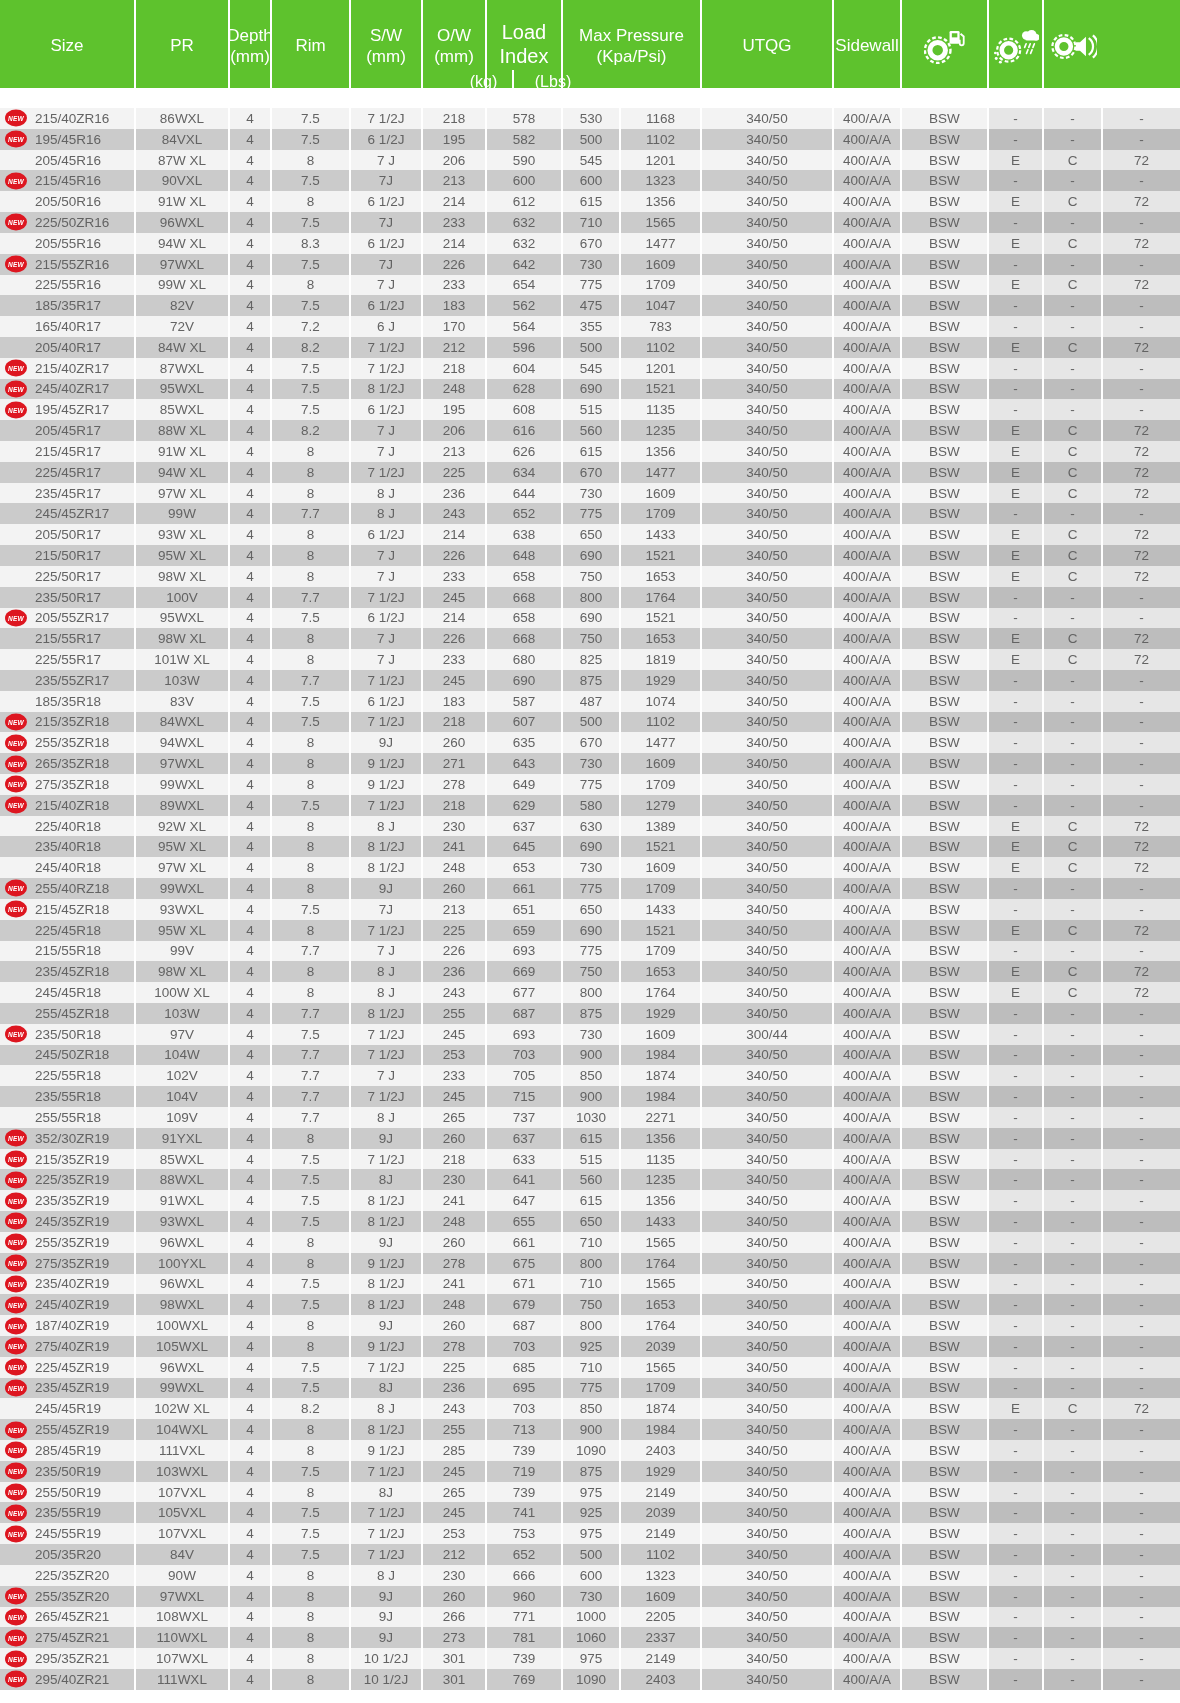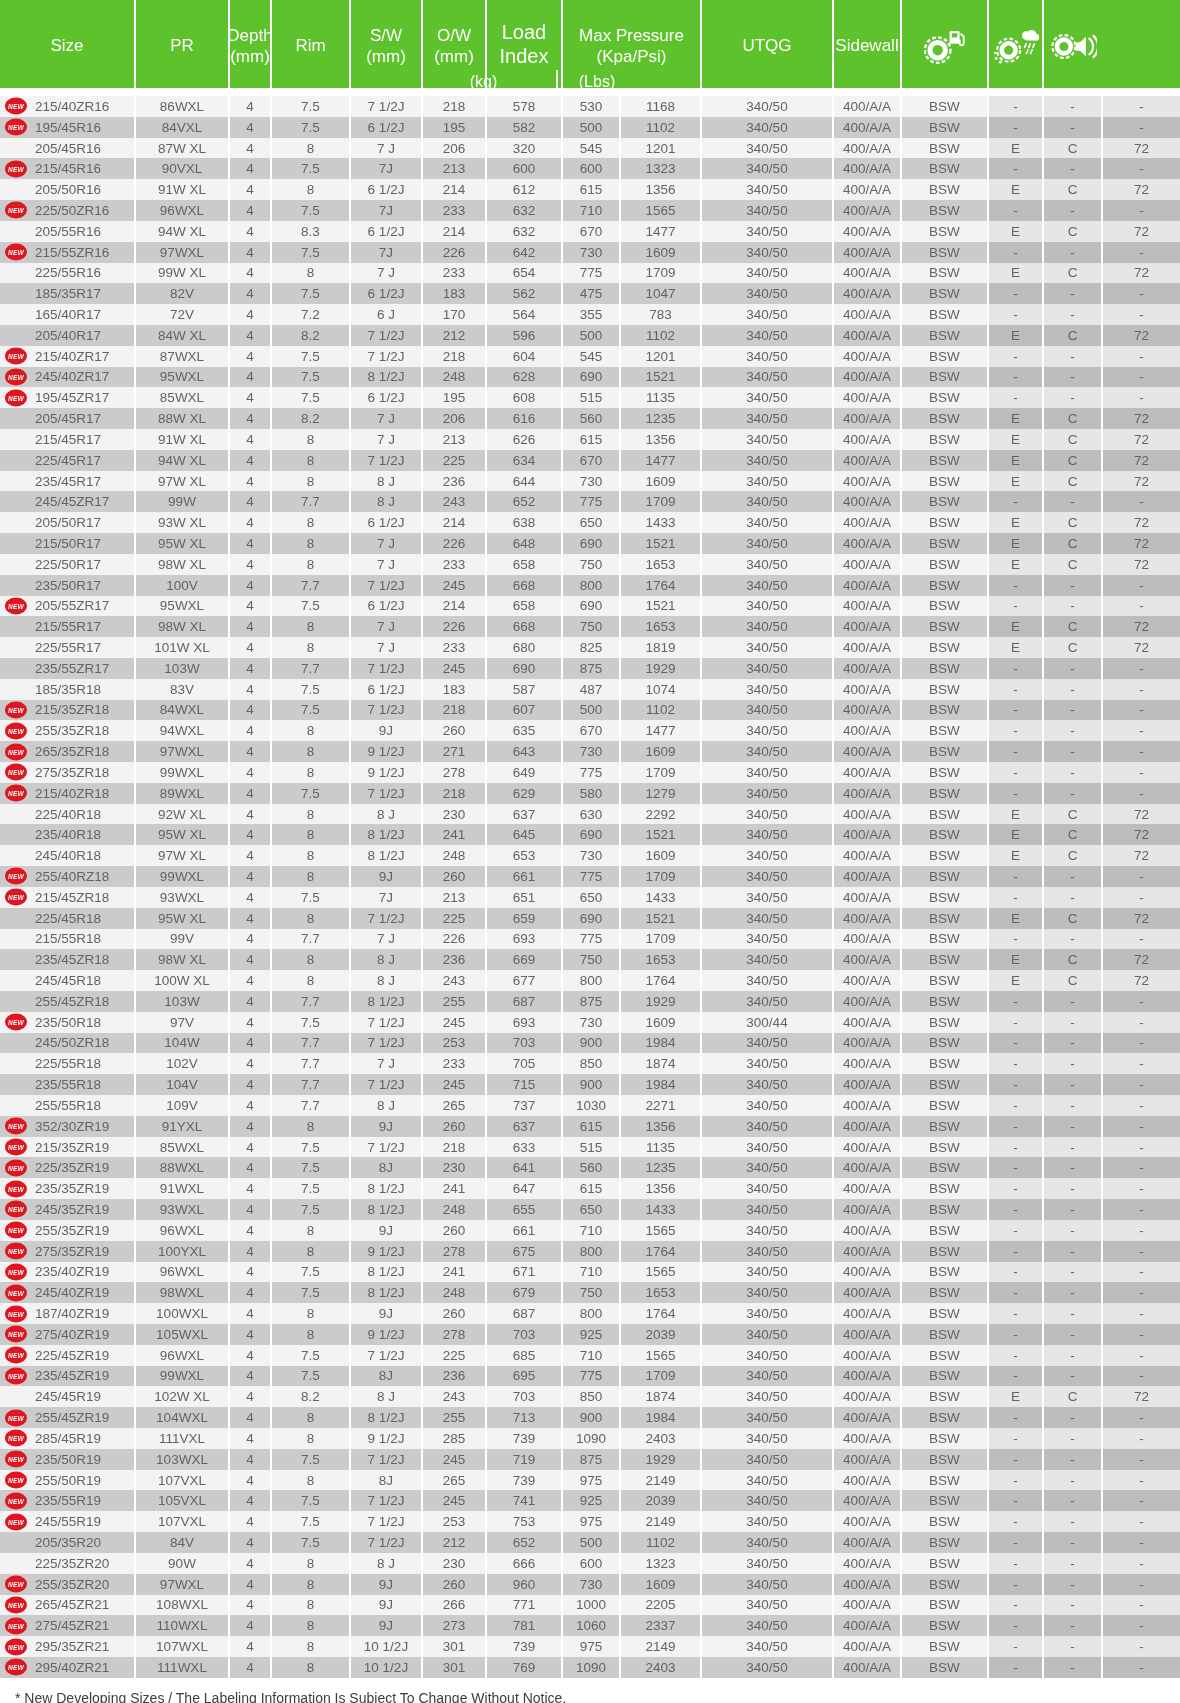--- a/index.html
+++ b/index.html
@@ -15,26 +15,26 @@
     height:88px;background:#5ec22d;color:#fff;
   }
   .hcell{
     display:flex;align-items:center;justify-content:center;text-align:center;
     border-right:2px solid #fff;box-sizing:border-box;
     font-size:17px;line-height:1.2;white-space:pre-line;font-weight:400;
   }
   .hcell:last-child{border-right:none;}
   .hcell.load{flex-direction:column;padding-top:20px;}
   .load-title{font-size:20px;}
-  .load-sub{display:grid;grid-template-columns:56px 81px;width:137px;margin-top:2px;gap:44px;}
+  .load-sub{display:grid;grid-template-columns:56px 81px;width:137px;margin-top:2px;}
   .load-sub span{display:block;text-align:center;font-size:16px;padding:2px 0;}
   .load-sub span:last-child{border-left:2px solid #fff;}
   .hicon svg{display:block;}
   
-  .tbody{margin-top:8px;}
+  .tbody{margin-top:20px;}
   .row{
     display:grid;
     grid-template-columns:136px 94px 42px 79px 72px 64px 76px 58px 81px 132px 68px 87px 55px 59px 77px;
     height:20.82px;
   }
   .row:nth-child(odd){background:#f3f3f3;}
   .row:nth-child(even){background:#cbcbcb;}
   .row:nth-child(odd) .iconcol{background:#e6e6e6;}
   .row:nth-child(even) .iconcol{background:#bdbdbd;}
   .cell{
@@ -166,21 +166,21 @@
       </div>
       <div class="row">
         <div class="cell size">
           <span>205/45R16</span>
         </div>
         <div class="cell">87W XL</div>
         <div class="cell">4</div>
         <div class="cell">8</div>
         <div class="cell">7 J</div>
         <div class="cell">206</div>
-        <div class="cell">320</div>
+        <div class="cell">590</div>
         <div class="cell">545</div>
         <div class="cell">1201</div>
         <div class="cell">340/50</div>
         <div class="cell">400/A/A</div>
         <div class="cell">BSW</div>
         <div class="cell iconcol">E</div>
         <div class="cell iconcol">C</div>
         <div class="cell iconcol">72</div>
       </div>
       <div class="row">
@@ -788,21 +788,21 @@
         <div class="cell size">
           <span>225/40R18</span>
         </div>
         <div class="cell">92W XL</div>
         <div class="cell">4</div>
         <div class="cell">8</div>
         <div class="cell">8 J</div>
         <div class="cell">230</div>
         <div class="cell">637</div>
         <div class="cell">630</div>
-        <div class="cell">2292</div>
+        <div class="cell">1389</div>
         <div class="cell">340/50</div>
         <div class="cell">400/A/A</div>
         <div class="cell">BSW</div>
         <div class="cell iconcol">E</div>
         <div class="cell iconcol">C</div>
         <div class="cell iconcol">72</div>
       </div>
       <div class="row">
         <div class="cell size">
           <span>235/40R18</span>

